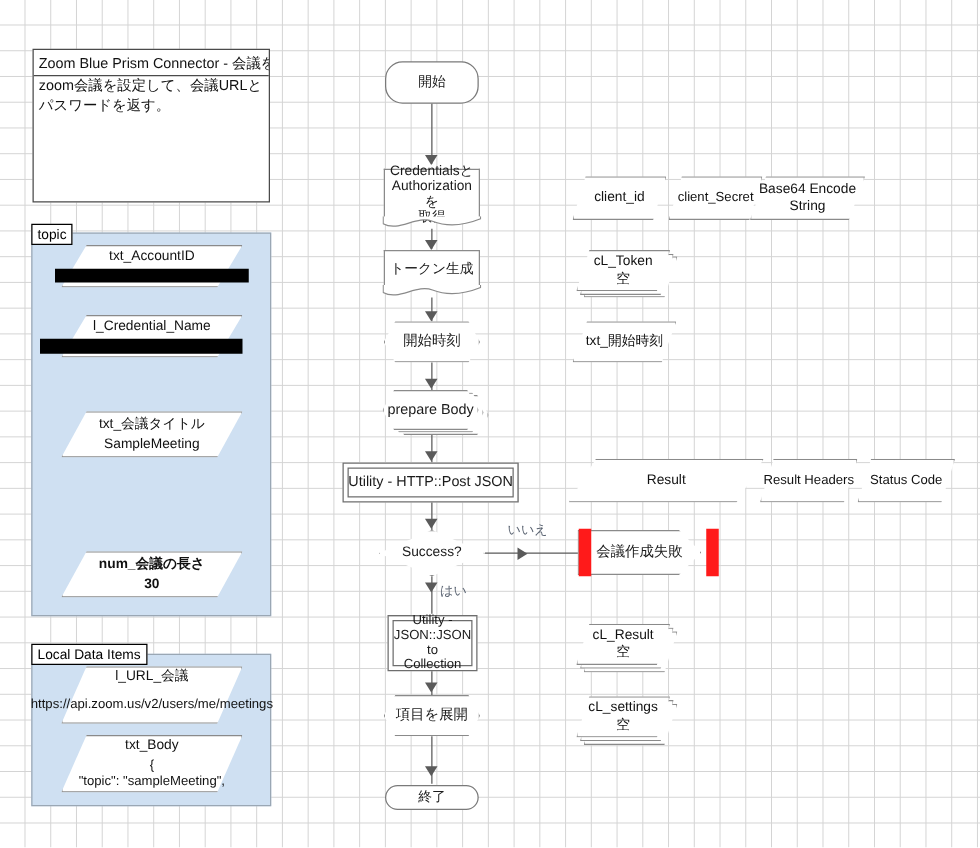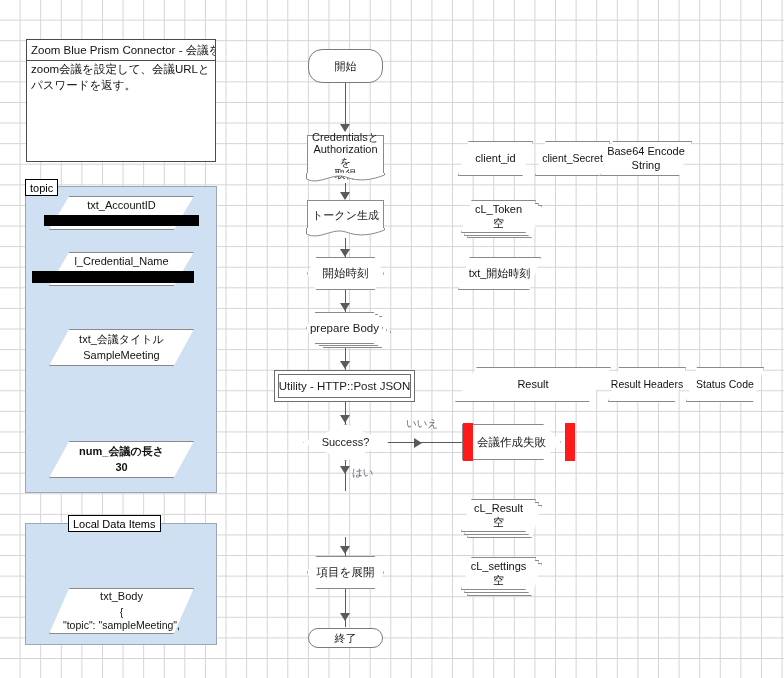--- a/index.html
+++ b/index.html
@@ -164,22 +164,27 @@
   </div>
 
 
   <div class="abs para-wrap" style="left:49px;top:441px;width:145px;height:37px;font-weight:bold;">
     <div class="abs para" style="left:0;top:0;width:145px;height:37px;"></div>
     <div class="para-txt" style="top:3px;bottom:auto;height:16px;">num_会議の長さ</div>
     <div class="para-txt" style="top:19px;bottom:auto;height:16px;">30</div>
   </div>
 
   <div class="abs group" style="left:25px;top:523px;width:192px;height:122px;"></div>
-  <div class="abs group-tag" style="left:25px;top:515px;margin-left:43px;">Local Data Items</div>
-
+  <div class="abs group-tag" style="left:25px;top:515px;">Local Data Items</div>
+
+  <div class="abs para-wrap" style="left:49px;top:533px;width:145px;height:46px;">
+    <div class="abs para" style="left:0;top:0;width:145px;height:46px;"></div>
+    <div class="para-txt" style="top:1px;bottom:auto;height:15px;">l_URL_会議</div>
+    <div class="para-txt" style="top:16px;bottom:auto;height:30px;font-size:10.5px;padding:0 2px;">https://api.zoom.us/v2/users/me/meetings</div>
+  </div>
 
   <div class="abs para-wrap" style="left:49px;top:588px;width:145px;height:46px;">
     <div class="abs para" style="left:0;top:0;width:145px;height:46px;"></div>
     <div class="para-txt" style="top:1px;bottom:auto;height:15px;">txt_Body</div>
     <div class="para-txt" style="top:16px;bottom:auto;height:30px;font-size:10.5px;">{
 "topic": "sampleMeeting",</div>
   </div>
 
   <div class="abs terminator lbl" style="left:308px;top:49px;width:75px;height:34px;">開始</div>
 
@@ -224,20 +229,23 @@
   <div class="abs diamond lbl" style="left:303px;top:424px;width:85px;height:37px;">Success?</div>
 
   <div class="abs hline" style="left:388px;top:442px;width:76px;"></div>
   <div class="abs arrow-r" style="left:414px;top:438px;"></div>
   <div class="abs edge-lbl" style="left:406px;top:417px;">いいえ</div>
 
   <div class="abs vline" style="left:345px;top:461px;height:30px;"></div>
   <div class="abs arrow-d" style="left:340px;top:466px;"></div>
   <div class="abs edge-lbl" style="left:352px;top:466px;">はい</div>
 
+  <div class="abs subproc lbl" style="left:310px;top:492px;width:72px;height:45px;font-size:10.5px;">Utility -
+JSON::JSON to
+Collection</div>
 
   <div class="abs vline" style="left:345px;top:537px;height:19px;"></div>
   <div class="abs arrow-d" style="left:340px;top:546px;"></div>
 
   <div class="abs hexa lbl" style="left:307px;top:556px;width:77px;height:33px;">項目を展開</div>
 
   <div class="abs vline" style="left:345px;top:589px;height:38px;"></div>
   <div class="abs arrow-d" style="left:340px;top:613px;"></div>
 
   <div class="abs terminator lbl" style="left:308px;top:628px;width:75px;height:20px;">終了</div>

